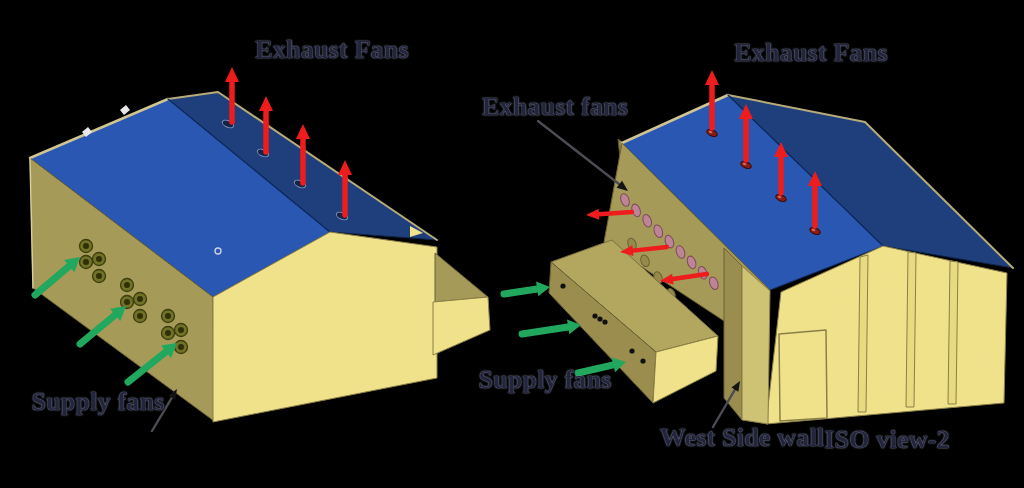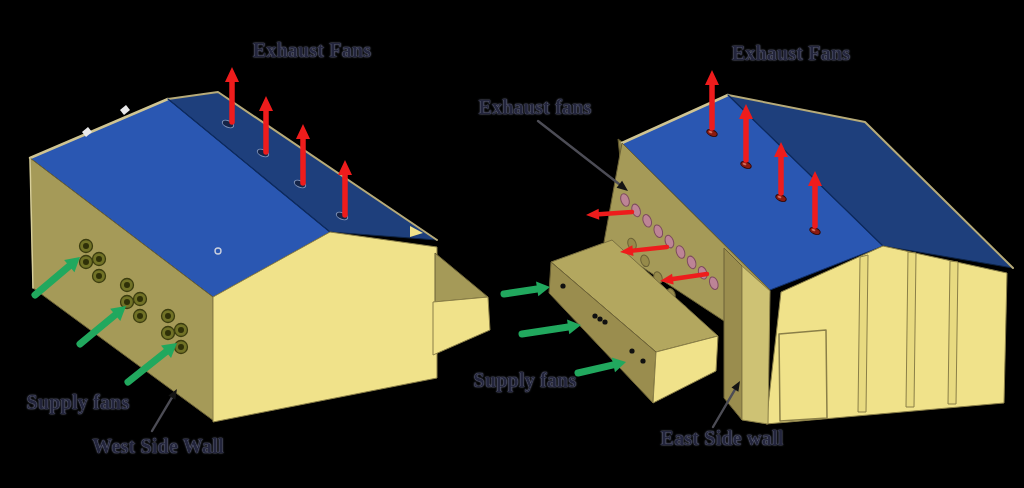--- a/index.html
+++ b/index.html
@@ -3,24 +3,25 @@
 <meta charset="utf-8">
 <style>
   html,body{margin:0;padding:0;background:#000;}
   #stage{
     position:relative;width:1024px;height:488px;overflow:hidden;
     font-family:"Liberation Serif", serif;
   }
   #scene{position:absolute;left:0;top:0;}
   .label{
     position:absolute;transform:translate(-50%,-50%);
-    font-weight:bold;font-size:20px;letter-spacing:.2px;white-space:nowrap;
+    font-weight:bold;font-size:26px;letter-spacing:.2px;white-space:nowrap;
     color:#23253c;
     text-shadow:0 0 2px rgba(132,136,164,.95), 0 0 1px rgba(132,136,164,.9), 1px 1px 1px rgba(0,0,0,.8);
     user-select:none;
+    margin-left:20px;
   }
 </style>
 </head>
 <body>
 
 <div id="stage">
   <svg id="scene" width="1024" height="488" viewBox="0 0 1024 488">
       <polygon points="168,99 218,92 437,240 330,232" fill="#1e3f7c" stroke="#0d2346" stroke-width="1" stroke-linejoin="round"></polygon>
       <polygon points="30,158 168,99 330,232 213,297" fill="#2a57b2" stroke="#12306b" stroke-width="1" stroke-linejoin="round"></polygon>
       <polyline points="168,99 218,92 437,240" fill="none" stroke="#b7ab79" stroke-width="2" stroke-linecap="round" stroke-linejoin="round"></polyline>
@@ -146,19 +147,19 @@
       <line x1="578" y1="373" x2="613.3284798591325" y2="364.90389003228216" stroke="#21a85e" stroke-width="7" stroke-linecap="round"></line>
       <polygon points="626,362 615.003801031603,372.21438242124424 611.653158686662,357.5933976433201" fill="#21a85e" stroke="none" stroke-width="1" stroke-linejoin="round"></polygon>
       <line x1="538" y1="121" x2="619.3171256088605" y2="184.24665325133589" stroke="#4c4c55" stroke-width="2.4" stroke-linecap="round"></line>
       <polygon points="628,191 616.5543928480433,187.79873822952936 622.0798583696776,180.6945682731424" fill="#141414" stroke="none" stroke-width="1" stroke-linejoin="round"></polygon>
       <line x1="713" y1="427" x2="734.9379943123578" y2="389.6241578382053" stroke="#4c4c55" stroke-width="2.4" stroke-linecap="round"></line>
       <polygon points="740,381 738.3876574476399,391.6489601132622 731.4883311770757,387.5993555631484" fill="#141414" stroke="none" stroke-width="1" stroke-linejoin="round"></polygon>
     </svg>
 
   <div class="label" style="left:312px;top:50px">Exhaust Fans</div>
   <div class="label" style="left:78px;top:402px">Supply fans</div>
-  <div class="label" style="left:158px;top:446px">West Side Wall</div>
 
   <div class="label" style="left:791px;top:53px">Exhaust Fans</div>
   <div class="label" style="left:535px;top:107px">Exhaust fans</div>
   <div class="label" style="left:525px;top:380px">Supply fans</div>
-  <div class="label" style="left:722px;top:438px">East Side wall</div>
+  <div class="label" style="left:722px;top:438px">West Side wall</div>
+  <div class="label" style="left:867px;top:440px">ISO view-2</div>
 </div>
 
 </body></html>

